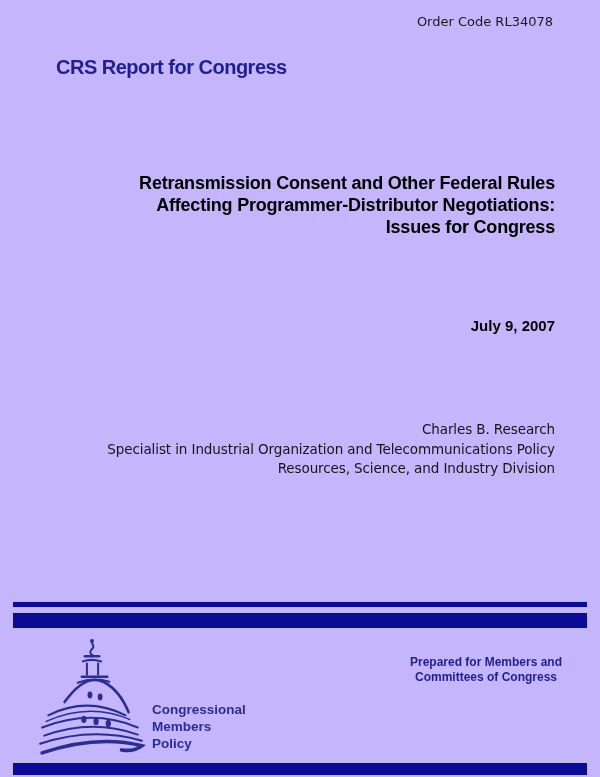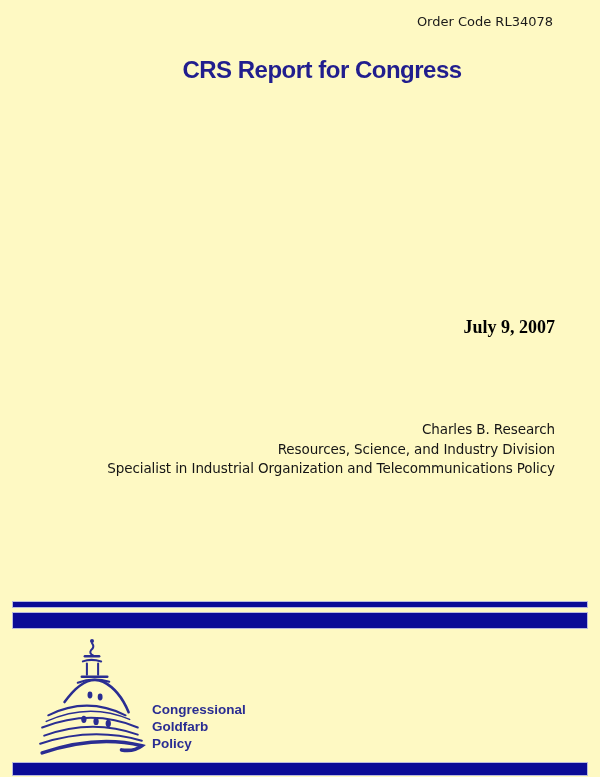--- a/index.html
+++ b/index.html
@@ -1,65 +1,63 @@
 <!DOCTYPE html>
 <html><head>
 <meta charset="utf-8">
 <style>
   * { margin: 0; padding: 0; box-sizing: border-box; }
   html, body { background: #ffffff; }
   .page {
     position: relative;
     width: 600px;
     height: 777px;
-    background: #fef9c3;
+    background: #c4b5fd;
     overflow: hidden;
     font-family: "Liberation Sans", sans-serif;
     color: #000;
   }
   .order-code {
     position: absolute;
     top: 14px;
     right: 47px;
     font-family: "DejaVu Sans", sans-serif;
     font-size: 13px;
     color: #1a1a1a;
   }
   .masthead {
     position: absolute;
     top: 56px;
     left: 0;
     right: 0;
-    padding-left: 44px;
-    text-align: center;
-    font-size: 24px;
+    padding-left: 56px;
+    font-size: 20px;
     font-weight: bold;
     letter-spacing: -0.5px;
     color: #211e8e;
   }
   .report-title {
     position: absolute;
     top: 172px;
     left: 40px;
     right: 45px;
     text-align: right;
     font-size: 18px;
     font-weight: bold;
     line-height: 22px;
     color: #000;
     letter-spacing: -0.2px;
   }
   .report-date {
     position: absolute;
     top: 317px;
     right: 45px;
-    font-size: 18px;
+    font-size: 15px;
     font-weight: bold;
     color: #000;
-    font-family: Liberation Serif, serif;
   }
   .author-block {
     position: absolute;
     top: 420px;
     left: 40px;
     right: 45px;
     text-align: right;
     font-family: "DejaVu Sans", sans-serif;
     font-size: 13.5px;
     line-height: 19.5px;
@@ -110,27 +108,32 @@
 </style>
 </head>
 <body>
 
 <div class="page">
 
   <div class="order-code">Order Code RL34078</div>
 
   <div class="masthead">CRS Report for Congress</div>
 
+  <div class="report-title">
+    <div>Retransmission Consent and Other Federal Rules</div>
+    <div>Affecting Programmer-Distributor Negotiations:</div>
+    <div>Issues for Congress</div>
+  </div>
 
   <div class="report-date">July 9, 2007</div>
 
   <div class="author-block">
     <div>Charles B. Research</div>
+    <div>Specialist in Industrial Organization and Telecommunications Policy</div>
     <div>Resources, Science, and Industry Division</div>
-    <div>Specialist in Industrial Organization and Telecommunications Policy</div>
   </div>
 
   <div class="rule rule-thin"></div>
   <div class="rule rule-thick"></div>
 
   <div class="logo">
     <span>
       <svg width="112" height="120" viewBox="0 0 110 118" fill="none" stroke="currentColor" stroke-linecap="round">
         <circle cx="55" cy="4" r="2" fill="currentColor" stroke="none"></circle>
         <path d="M55,6 q3,4 -1,7 q-2,3 2,5" stroke-width="2"></path>
@@ -149,21 +152,25 @@
         <ellipse cx="47" cy="81" rx="2.6" ry="3.6" fill="currentColor" stroke="none"></ellipse>
         <ellipse cx="59" cy="83" rx="2.6" ry="3.6" fill="currentColor" stroke="none"></ellipse>
         <ellipse cx="71" cy="85" rx="2.6" ry="3.6" fill="currentColor" stroke="none"></ellipse>
         <path d="M8,97 Q55,80 100,96" stroke-width="2"></path>
         <path d="M4,105 Q55,88 104,102" stroke-width="2"></path>
         <path d="M6,114 Q60,96 104,107 q-8,6 -20,4" stroke-width="3.5"></path>
       </svg>
     </span>
     <div class="logo-text">
       <div>Congressional</div>
-      <div>Goldfarb</div>
+      <div>Members</div>
       <div>Policy</div>
     </div>
   </div>
 
+  <div class="prepared">
+    <div>Prepared for Members and</div>
+    <div>Committees of Congress</div>
+  </div>
 
   <div class="rule rule-bottom"></div>
 
 </div>
 
 </body></html>

